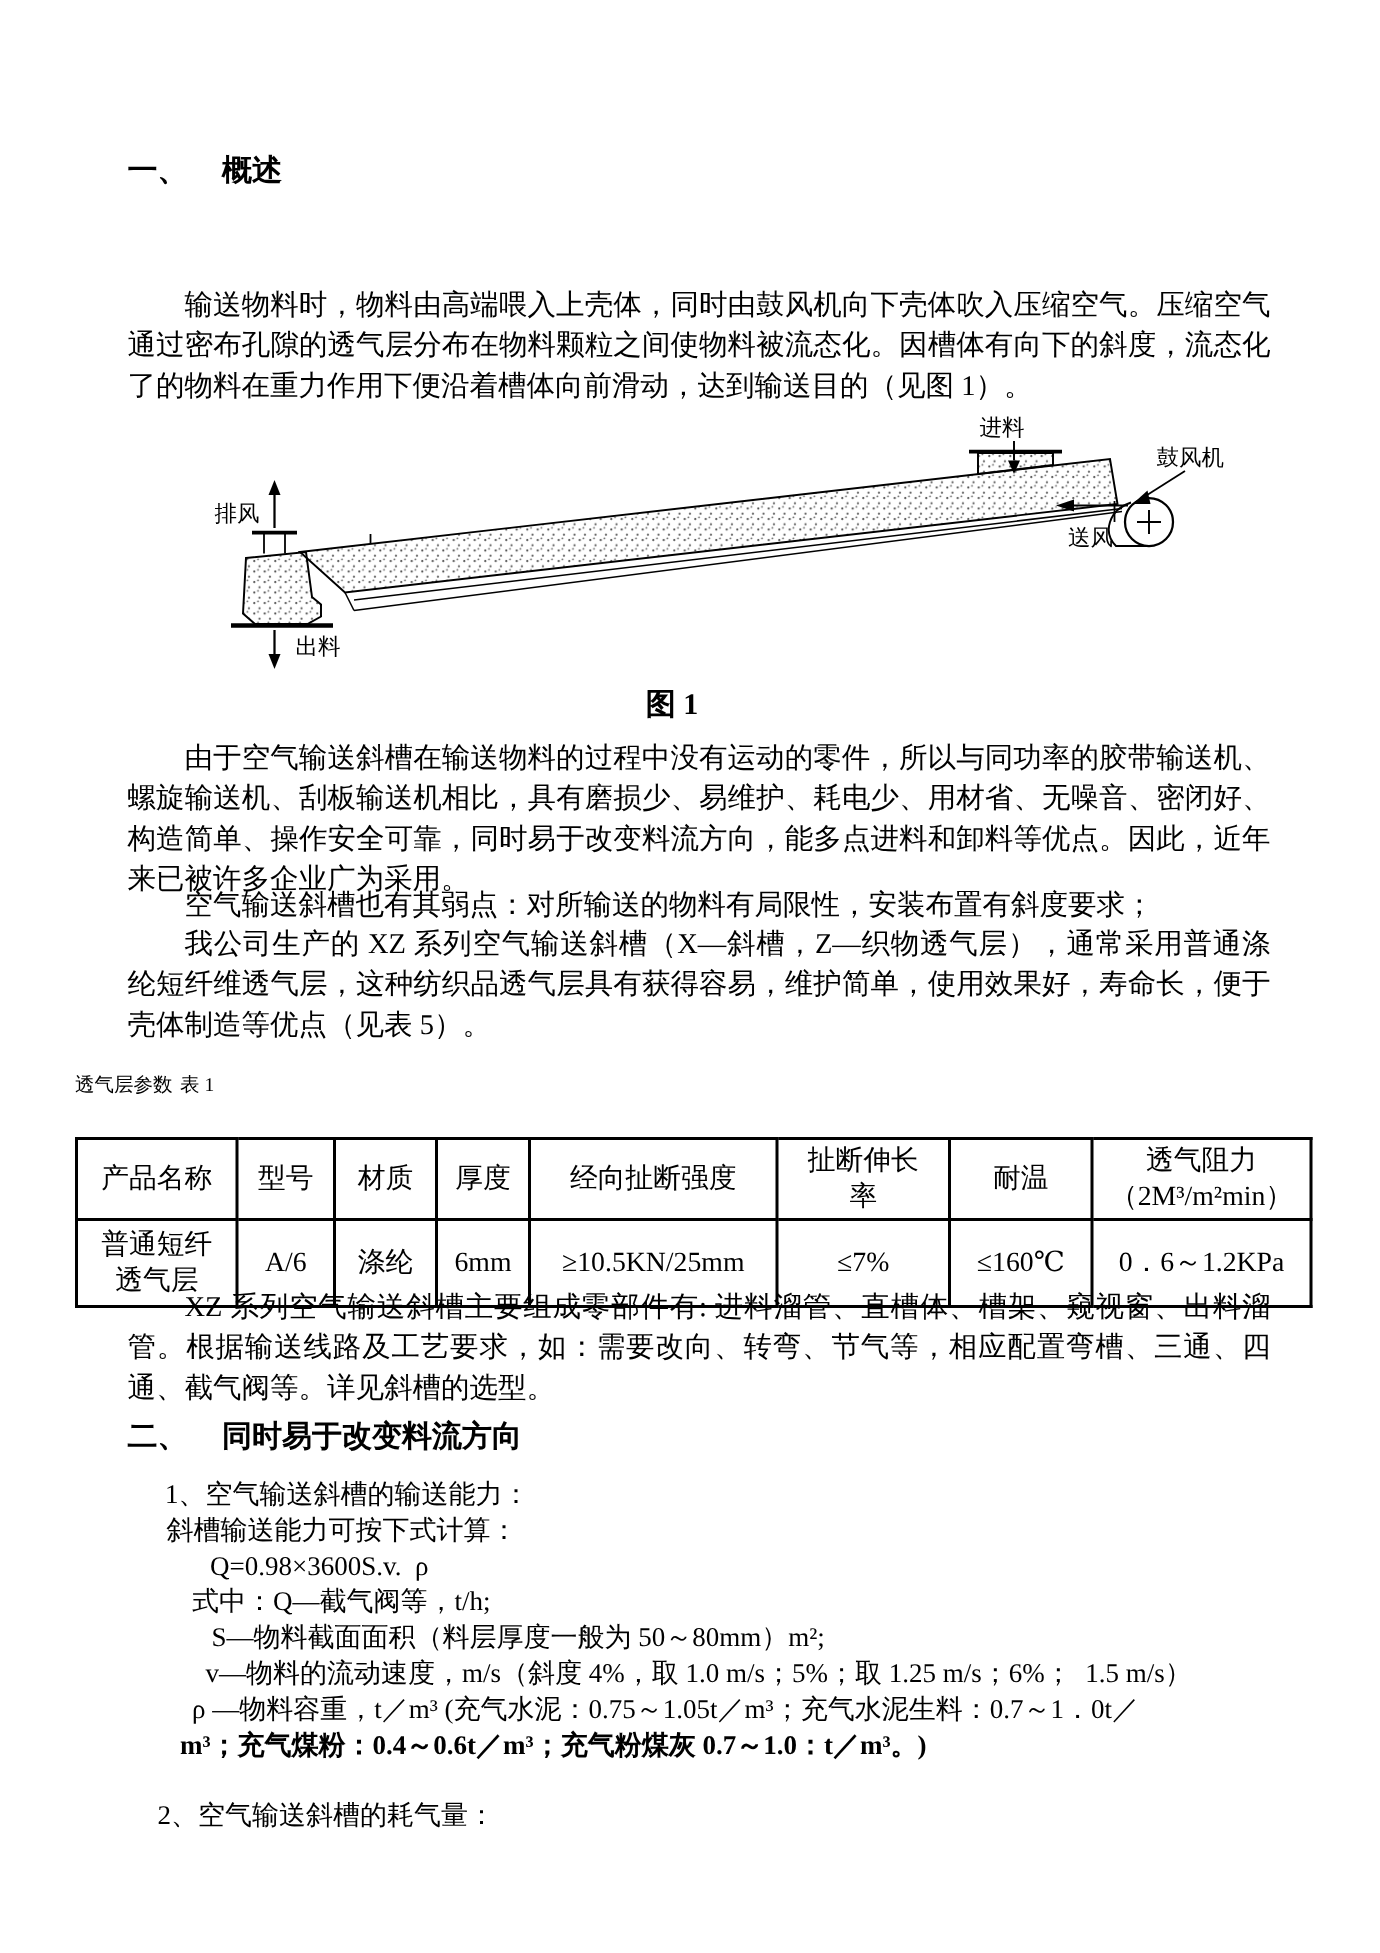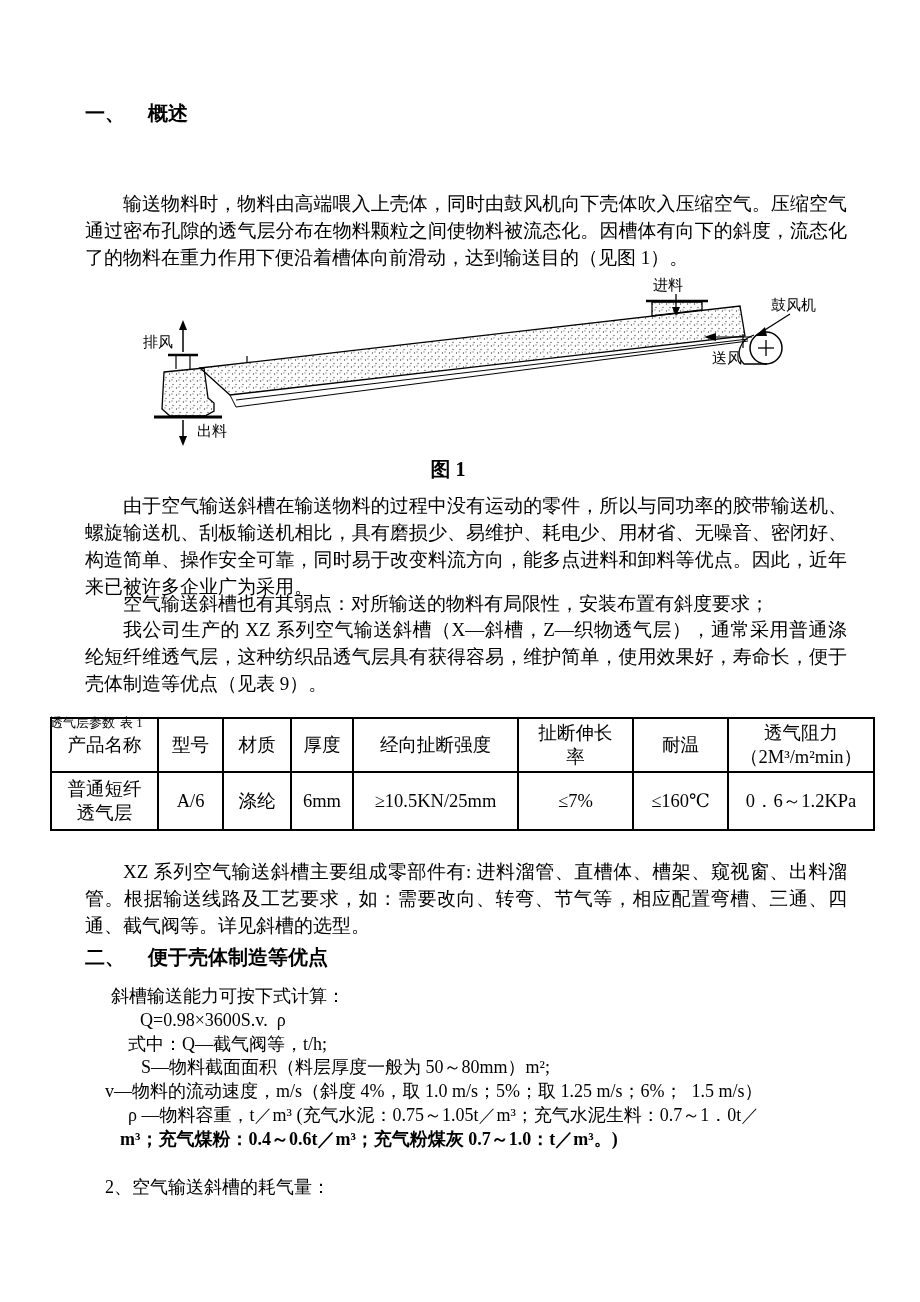--- a/index.html
+++ b/index.html
@@ -18,33 +18,33 @@
     left:85px;width:762px;font-size:19px;line-height:27px;
     text-align:justify;text-indent:2em;margin:0;
   }
   
   .figwrap{left:0;top:260px;width:920px;height:198px;}
   .figcap{left:0;top:456px;width:896px;text-align:center;font-size:20px;font-weight:bold;}
   svg text{font-family:"Liberation Serif","DejaVu Serif",serif;font-size:15px;fill:#000;}
   
   .tabcap{left:50px;top:714px;width:823px;font-size:13px;}
   .tabcap .capL{position:absolute;left:70px;top:0;}
-  .dtable{left:50px;top:717px;width:823px;border-collapse:collapse;table-layout:fixed;}
+  .dtable{left:50px;top:758px;width:823px;border-collapse:collapse;table-layout:fixed;}
   .dtable th,.dtable td{
     border:2px solid #000;text-align:center;vertical-align:middle;
     font-weight:normal;font-size:18.5px;line-height:24px;white-space:pre-line;
     padding:2px 2px;
   }
   .dtable th{height:48px;}
   .dtable td{height:52px;}
   
   .calc{left:85px;top:985px;width:830px;font-size:18px;}
   .calc div{line-height:23.8px;white-space:pre;}
   .i1{margin-left:25px;} .i2{margin-left:26px;} .i3{margin-left:55px;}
-  .i4{margin-left:43px;} .i5{margin-left:56px;} .i6{margin-left:20px;}
+  .i4{margin-left:43px;} .i5{margin-left:56px;} .i6{margin-left:52px;}
   .i7{margin-left:43px;} .i8{margin-left:35px;font-weight:bold;} .i9{margin-left:20px;margin-top:24px;}
 </style>
 </head>
 <body>
 
 <div class="page">
 
   <div class="abs sec-head" style="top:100px;">
     <span class="num">一、</span>
     <span>概述</span>
@@ -117,21 +117,21 @@
         <polygon points="716,73 716,81 704,77" fill="#000"></polygon>
       </g>
       <text x="712" y="103">送风</text>
     </svg>
   </div>
 
   <div class="abs figcap">图 1</div>
 
   <p class="abs para" style="top:492px;">由于空气输送斜槽在输送物料的过程中没有运动的零件，所以与同功率的胶带输送机、螺旋输送机、刮板输送机相比，具有磨损少、易维护、耗电少、用材省、无噪音、密闭好、构造简单、操作安全可靠，同时易于改变料流方向，能多点进料和卸料等优点。因此，近年来已被许多企业广为采用。</p>
   <p class="abs para" style="top:590px;">空气输送斜槽也有其弱点：对所输送的物料有局限性，安装布置有斜度要求；</p>
-  <p class="abs para" style="top:616px;">我公司生产的 XZ 系列空气输送斜槽（X—斜槽，Z—织物透气层），通常采用普通涤纶短纤维透气层，这种纺织品透气层具有获得容易，维护简单，使用效果好，寿命长，便于壳体制造等优点（见表 9）。</p>
+  <p class="abs para" style="top:616px;">我公司生产的 XZ 系列空气输送斜槽（X—斜槽，Z—织物透气层），通常采用普通涤纶短纤维透气层，这种纺织品透气层具有获得容易，维护简单，使用效果好，寿命长，便于壳体制造等优点（见表 5）。</p>
 
   <div class="abs tabcap">
     <span class="capL">表 1</span>
     <span>透气层参数</span>
   </div>
 
   <table class="abs dtable">
     <colgroup>
       <col style="width:107px">
         <col style="width:65px">
@@ -166,24 +166,25 @@
       <td>≤160℃</td>
       <td>0．6～1.2KPa</td>
     </tr>
   </tbody>
     </table>
 
   <p class="abs para" style="top:858px;">XZ 系列空气输送斜槽主要组成零部件有: 进料溜管、直槽体、槽架、窥视窗、出料溜管。根据输送线路及工艺要求，如：需要改向、转弯、节气等，相应配置弯槽、三通、四通、截气阀等。详见斜槽的选型。</p>
 
   <div class="abs sec-head" style="top:944px;">
     <span class="num">二、</span>
-    <span>便于壳体制造等优点</span>
+    <span>同时易于改变料流方向</span>
   </div>
 
   <div class="abs calc">
+    <div class="i1">1、空气输送斜槽的输送能力：</div>
     <div class="i2">斜槽输送能力可按下式计算：</div>
     <div class="i3">Q=0.98×3600S.v.  ρ</div>
     <div class="i4">式中：Q—截气阀等，t/h;</div>
     <div class="i5">S—物料截面面积（料层厚度一般为 50～80mm）m²;</div>
     <div class="i6">v—物料的流动速度，m/s（斜度 4%，取 1.0 m/s；5%；取 1.25 m/s；6%；  1.5 m/s）</div>
     <div class="i7">ρ —物料容重，t／m³ (充气水泥：0.75～1.05t／m³；充气水泥生料：0.7～1．0t／</div>
     <div class="i8">m³；充气煤粉：0.4～0.6t／m³；充气粉煤灰 0.7～1.0：t／m³。)</div>
     <div class="i9">2、空气输送斜槽的耗气量：</div>
   </div>
 

